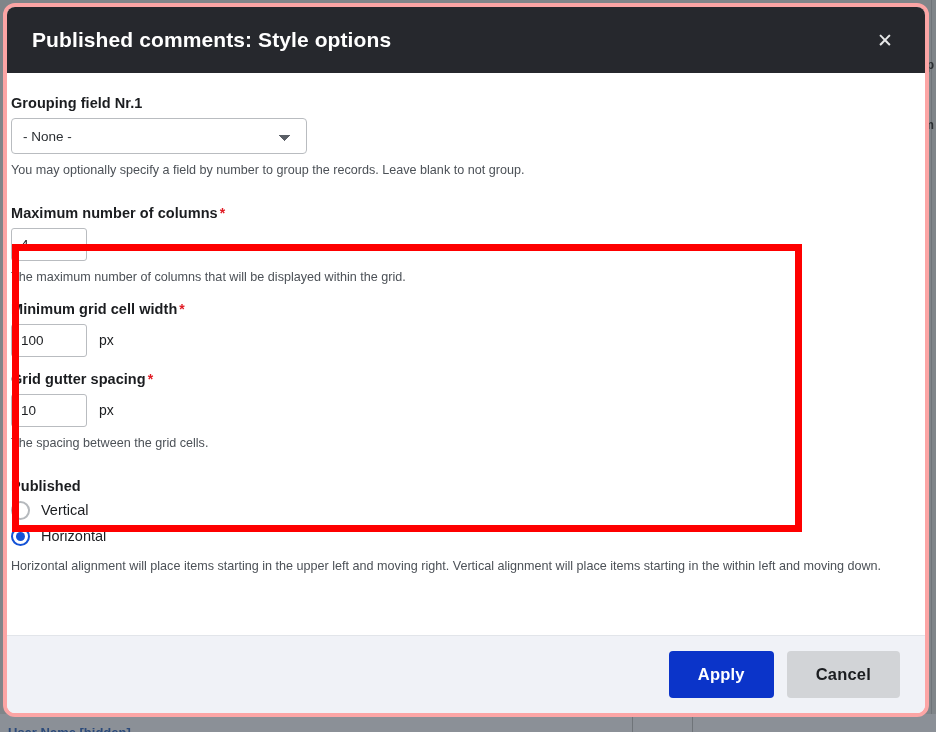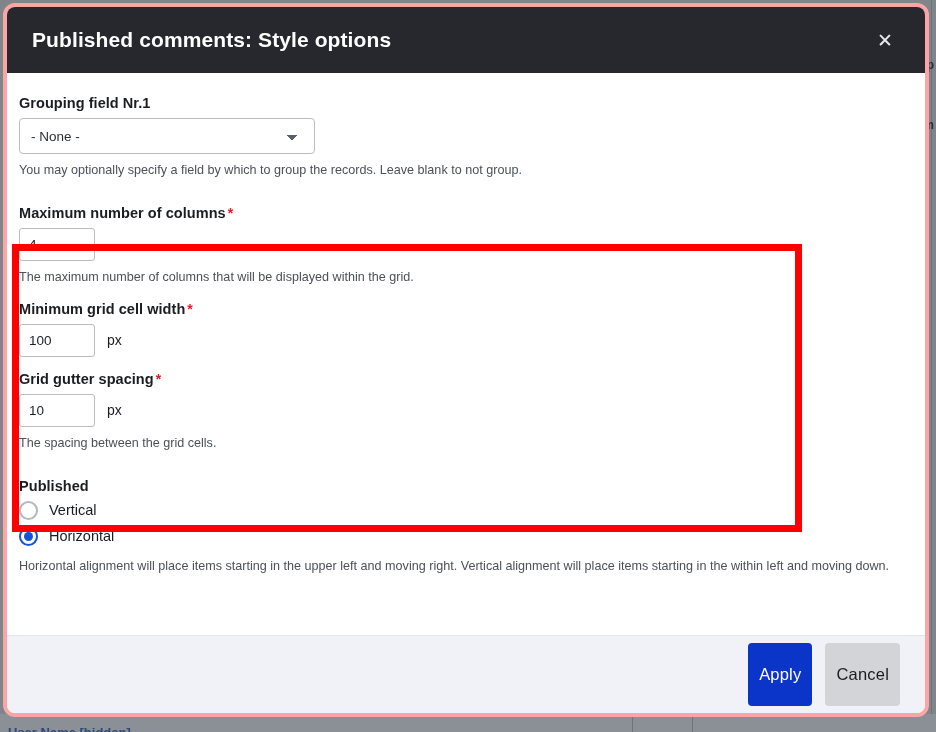--- a/index.html
+++ b/index.html
@@ -106,21 +106,21 @@
 
   .modal-body {
     flex: 1 1 auto;
     background: #ffffff;
     padding: 22px 0 0 0;
     position: relative;
     overflow: hidden;
   }
 
   .field-block {
-    padding: 0 12px;
+    padding: 0 4px;
   }
   .field-label {
     font-size: 14.5px;
     font-weight: bold;
     color: #1b1d20;
     margin-bottom: 7px;
     letter-spacing: 0.05px;
   }
   .req-star {
     color: #e01b24;
@@ -255,27 +255,27 @@
     border-top: 1px solid #e2e5ea;
     display: flex;
     align-items: center;
     justify-content: flex-end;
     gap: 13px;
     padding: 0 25px;
     box-sizing: border-box;
   }
   .btn {
     font-size: 16.5px;
-    font-weight: normal;
+    font-weight: bold;
     font-family: "Liberation Sans", sans-serif;
     border: none;
     border-radius: 4px;
     cursor: pointer;
-    height: 63px;
-    padding: 0 11px;
+    height: 47px;
+    padding: 0 29px;
     letter-spacing: 0.2px;
   }
   .btn-apply {
     background: #0b34c9;
     color: #ffffff;
   }
   .btn-cancel {
     background: #d2d4d7;
     color: #1b1d20;
   }
@@ -303,21 +303,21 @@
 
   <div class="modal-body">
 
     <div class="redbox"></div>
 
     <div class="field-block">
       <div class="field-label">Grouping field Nr.1</div>
       <select class="styled-select">
         <option>- None -</option>
       </select>
-      <div class="field-help">You may optionally specify a field by which to group the records. Leave blank to not group.</div>
+      <div class="field-help">You may optionally specify a field by number to group the records. Leave blank to not group.</div>
     </div>
 
     <div class="redbox-content">
 
       <div class="field-block">
         <div class="field-label">
           <span>Maximum number of columns</span><span class="req-star">*</span>
         </div>
         <div class="input-row">
           <input class="num-input" type="text" value="4" style="">

